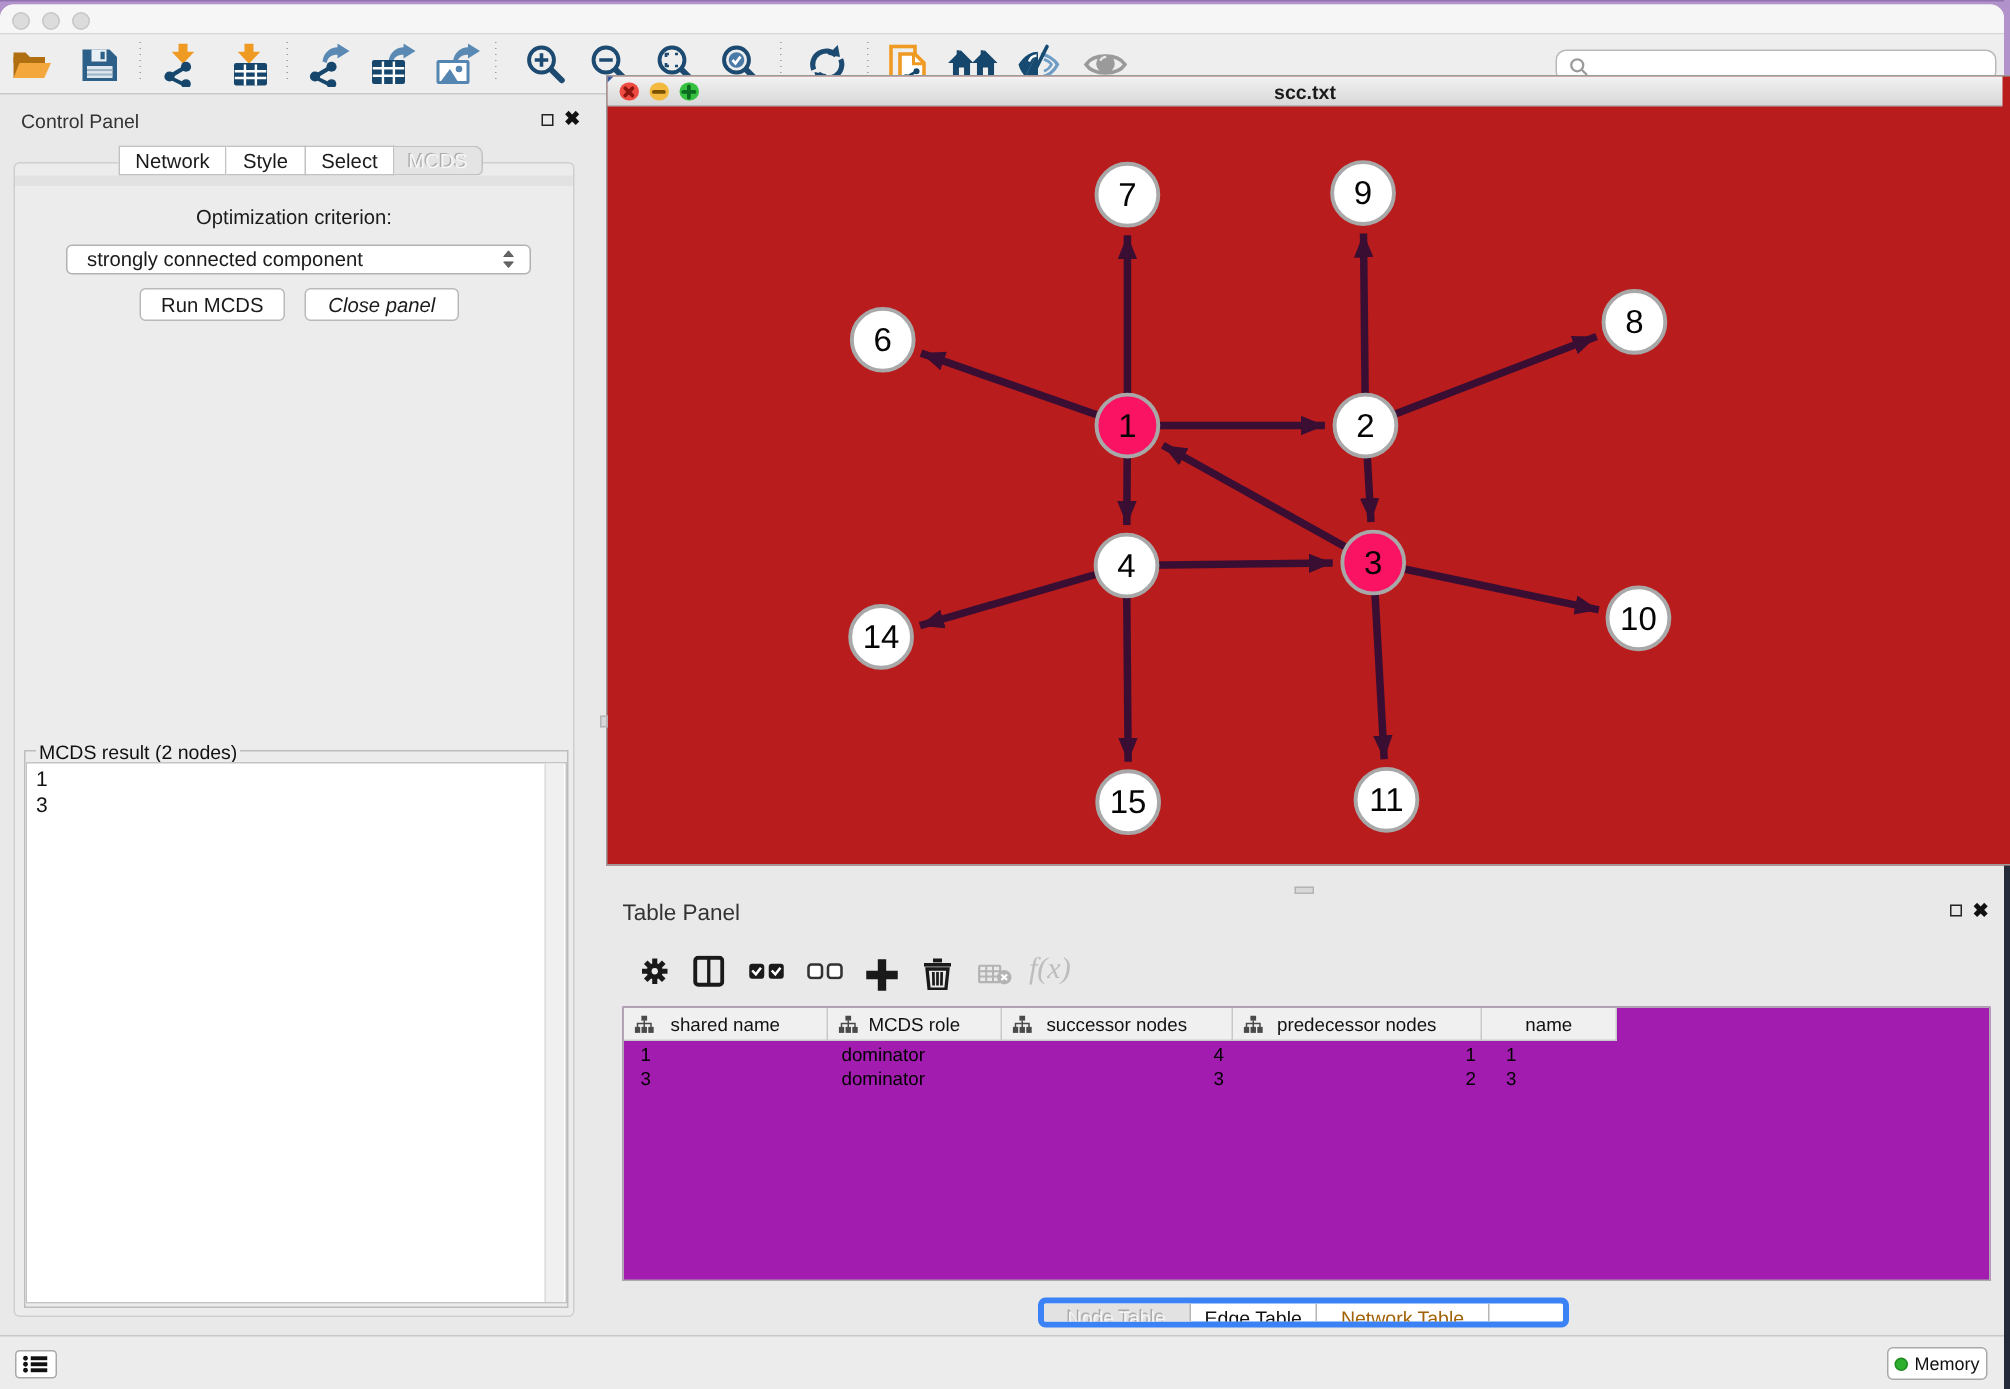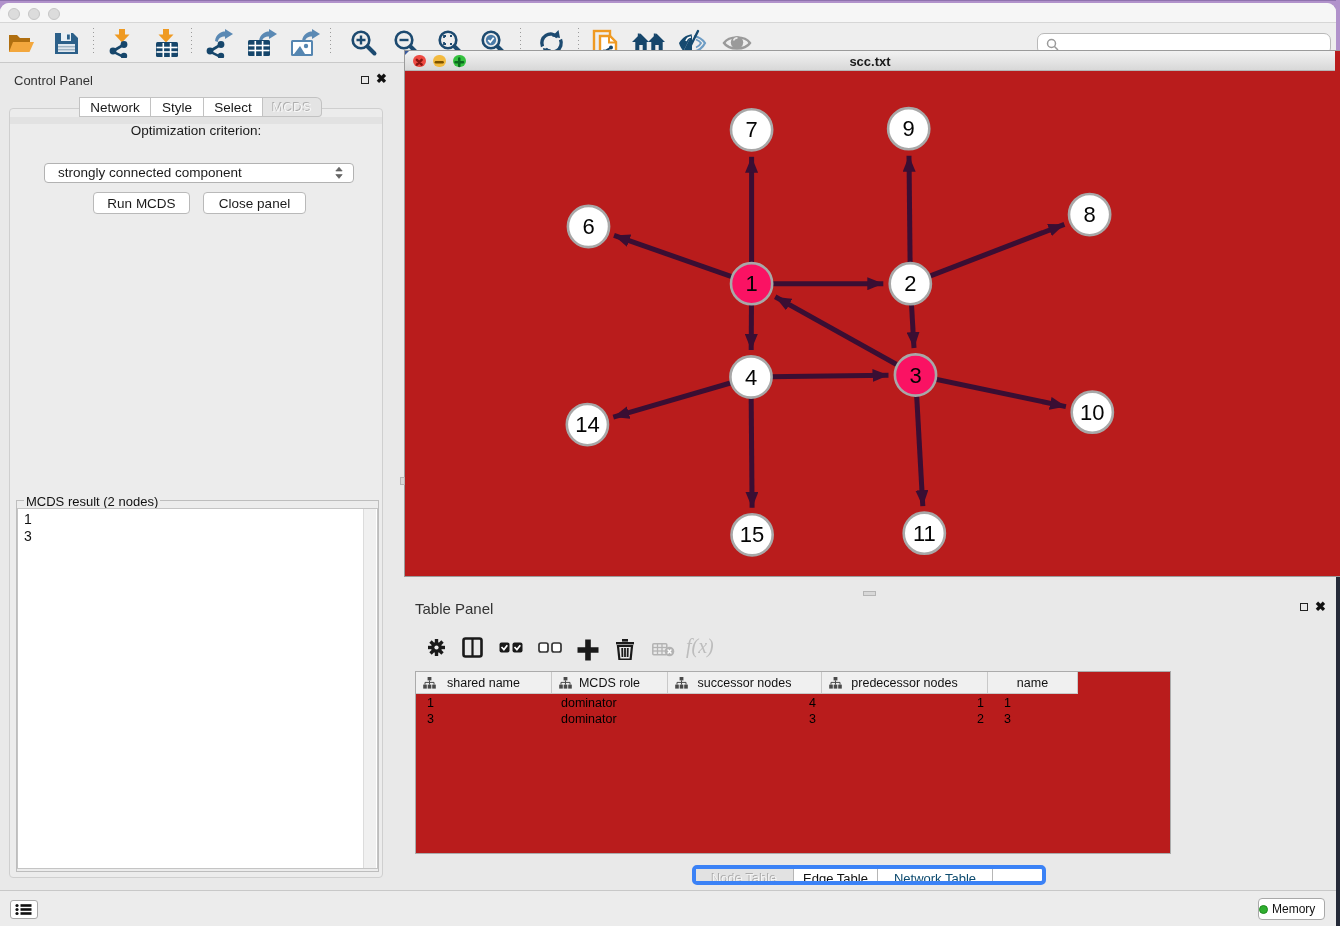--- a/index.html
+++ b/index.html
@@ -23,46 +23,46 @@
   #cp-title { left:14px; top:70px; font-size:13px; color:#333; }
   #cp-max { left:361px; top:73px; width:8px; height:8px; border:1.5px solid #222; }
   #cp-close { left:376px; top:68px; font-size:13px; font-weight:bold; color:#111; }
   #cp-body { left:9px; top:105px; width:374px; height:770px; background:#ececec; border:1px solid #cfcfcf; border-radius:4px; }
   #cp-body-top { left:10px; top:114px; width:372px; height:7px; background:#e2e2e2; }
   .cptab { position:absolute; top:94px; height:20px; background:#fff; border:1px solid #c2c2c2; border-left:none; font-size:13.5px; color:#1a1a1a; text-align:center; line-height:19px; }
   #tab-network { left:79px; width:72px; border-left:1px solid #c2c2c2; }
   #tab-style { left:151px; width:53px; }
   #tab-select { left:204px; width:59px; }
   #tab-mcds { left:263px; width:59px; background:#e4e4e4; color:#f6f6f6; text-shadow:-1px -1px 0 #adadad; border-radius:0 6px 4px 0; }
-  #opt-label { left:0px; top:120px; width:392px; text-align:center; font-size:13.5px; color:#1a1a1a; }
+  #opt-label { left:0px; top:134px; width:392px; text-align:center; font-size:13.5px; color:#1a1a1a; }
   #cp-select { left:44px; top:160px; width:310px; height:20px; background:#fff; border:1px solid #b2b2b2; border-radius:4px; font-size:13.5px; color:#1a1a1a; line-height:18px; padding-left:13px; }
   .btn { position:absolute; background:#fff; border:1px solid #b9b9b9; border-radius:4px; font-size:13.5px; color:#1a1a1a; text-align:center; }
   #btn-run { left:93px; top:189px; width:97px; height:22px; line-height:21px; }
-  #btn-close { left:203px; top:189px; width:103px; height:22px; line-height:21px; }
+  #btn-close { left:203px; top:189px; width:103px; height:22px; line-height:21px;font-style:italic; }
   #groupbox { left:16px; top:497px; width:363px; height:372px; border:1px solid #bdbdbd; }
   #grouplabel { left:24px; top:491px; font-size:13px; color:#111; background:#ececec; padding:0 2px; }
   #resultarea { left:17px; top:505px; width:361px; height:361px; background:#fff; border:1px solid #c4c4c4; font-size:14px; color:#111; line-height:17px; padding:2px 0 0 6px; }
   #result-sb { left:363px; top:506px; width:13px; height:359px; background:#f0f0f0; border-left:1px solid #dcdcdc; }
   
   #netwin { left:404px; top:47px; width:1056px; height:527px; background:#b91c1c; border:1px solid #9b9b9b; }
   #nw-title { left:0; top:0; width:930px; height:20px; background:linear-gradient(#f2f2f2,#d8d8d8); border-bottom:1px solid #b5b5b5; }
   #nw-name { position:absolute; top:3px; left:0; width:100%; text-align:center; font-size:13px; font-weight:bold; color:#1a1a1a; }
   .nwtl { position:absolute; top:3.5px; width:12.5px; height:12.5px; border-radius:50%; }
   #nw-corner { left:0px; top:0px; width:0; height:0; border-left:4px solid #3a5a9b; border-bottom:4px solid transparent; }
   
   #tp-title { left:415px; top:597px; font-size:15px; color:#333; }
   #tp-max { left:1300px; top:600px; width:8px; height:8px; border:1.5px solid #222; }
   #tp-close { left:1315px; top:596px; font-size:13px; font-weight:bold; color:#111; }
-  #tablebox { left:415px; top:668px; width:756px; height:183px; background:#b91c1c; border:1px solid #ababab; }
+  #tablebox { left:415px; top:668px; width:912px; height:183px; background:#a21caf; border:1px solid #ababab; }
   .hcell { position:absolute; top:0; height:22px; background:#f0f0f0; border-right:1px solid #c9c9c9; border-bottom:1px solid #c9c9c9; font-size:12.5px; color:#111; text-align:center; line-height:22px; }
   .trow { position:absolute; font-size:12.5px; color:#000; height:16px; line-height:16px; }
   
   #statusbar { left:0; top:887px; width:1336px; height:36px; background:#ececec; border-top:1px solid #c8c8c8; }
   #listbtn { left:10px; top:897px; width:28px; height:19px; background:#fff; border:1px solid #a9a9a9; border-radius:3px; }
-  #membtn { left:1258px; top:895px; width:67px; height:22px; background:#fff; border:1px solid #a9a9a9; border-radius:4px; font-size:12px; color:#111; line-height:20px; }
+  #membtn { left:1258px; top:895px; width:67px; height:22px; background:#fff; border:1px solid #a9a9a9; border-radius:4px; font-size:12px; color:#111; line-height:20px; text-align:center; }
 </style>
 </head>
 <body>
 <div id="desk-purple-top" class="abs"></div>
 <div id="desk-purple-right" class="abs"></div>
 <div id="desk-dark-right" class="abs"></div>
 <div id="win" class="abs">
   <div id="titlebar" class="abs">
     <div class="tl" style="left:8px;"></div>
     <div class="tl" style="left:28px;"></div>
@@ -412,21 +412,21 @@
     <div class="trow" style="left:588px; top:23px;">1</div>
     <div class="trow" style="left:11px; top:39px;">3</div>
     <div class="trow" style="left:145px; top:39px;">dominator</div>
     <div class="trow" style="left:252px; top:39px; width:148px; text-align:right;">3</div>
     <div class="trow" style="left:406px; top:39px; width:162px; text-align:right;">2</div>
     <div class="trow" style="left:588px; top:39px;">3</div>
   </div>
   <div class="abs" style="left:692px; top:862px; width:354px; height:20px; border:4px solid #3b82f6; border-radius:5px; background:#fff; overflow:hidden;">
     <div style="float:left; width:98px; height:20px; background:#e2e2e2; color:#f4f4f4; text-shadow:-1px -1px 0 #aaa; font-size:13px; text-align:center; line-height:19px; border-right:1px solid #b6b6b6; box-sizing:border-box;">Node Table</div>
     <div style="float:left; width:84px; height:20px; color:#111; font-size:13px; text-align:center; line-height:19px; border-right:1px solid #b6b6b6; box-sizing:border-box;">Edge Table</div>
-    <div style="float:left; width:115px; height:20px; color:#0c4a6e; font-size:13px; text-align:center; line-height:19px; border-right:1px solid #b6b6b6; box-sizing:border-box;">Network Table</div>
+    <div style="float:left; width:115px; height:20px; color:#a16207; font-size:13px; text-align:center; line-height:19px; border-right:1px solid #b6b6b6; box-sizing:border-box;">Network Table</div>
     <div style="float:left; width:55px; height:20px; color:#111; font-size:13px; text-align:center; line-height:19px; box-sizing:border-box;">Motifs</div>
   </div>
   <div class="abs" style="left:400px; top:474px; width:5px; height:8px; background:#d8d8d8; border:1px solid #b5b5b5;"></div>
   <div class="abs" style="left:863px; top:588px; width:13px; height:5px; background:#d8d8d8; border:1px solid #b5b5b5;"></div>
   <div class="abs" style="left:0; top:918px; width:0; height:0; border-left:4px solid #3a5a9b; border-top:5px solid transparent;"></div>
   <div id="statusbar" class="abs"></div>
   <div id="listbtn" class="abs"><svg width="26" height="17" viewBox="0 0 26 17">
         <circle cx="6" cy="4.5" r="1.6" fill="#111"></circle>
         <circle cx="6" cy="8.5" r="1.6" fill="#111"></circle>
         <circle cx="6" cy="12.5" r="1.6" fill="#111"></circle>

